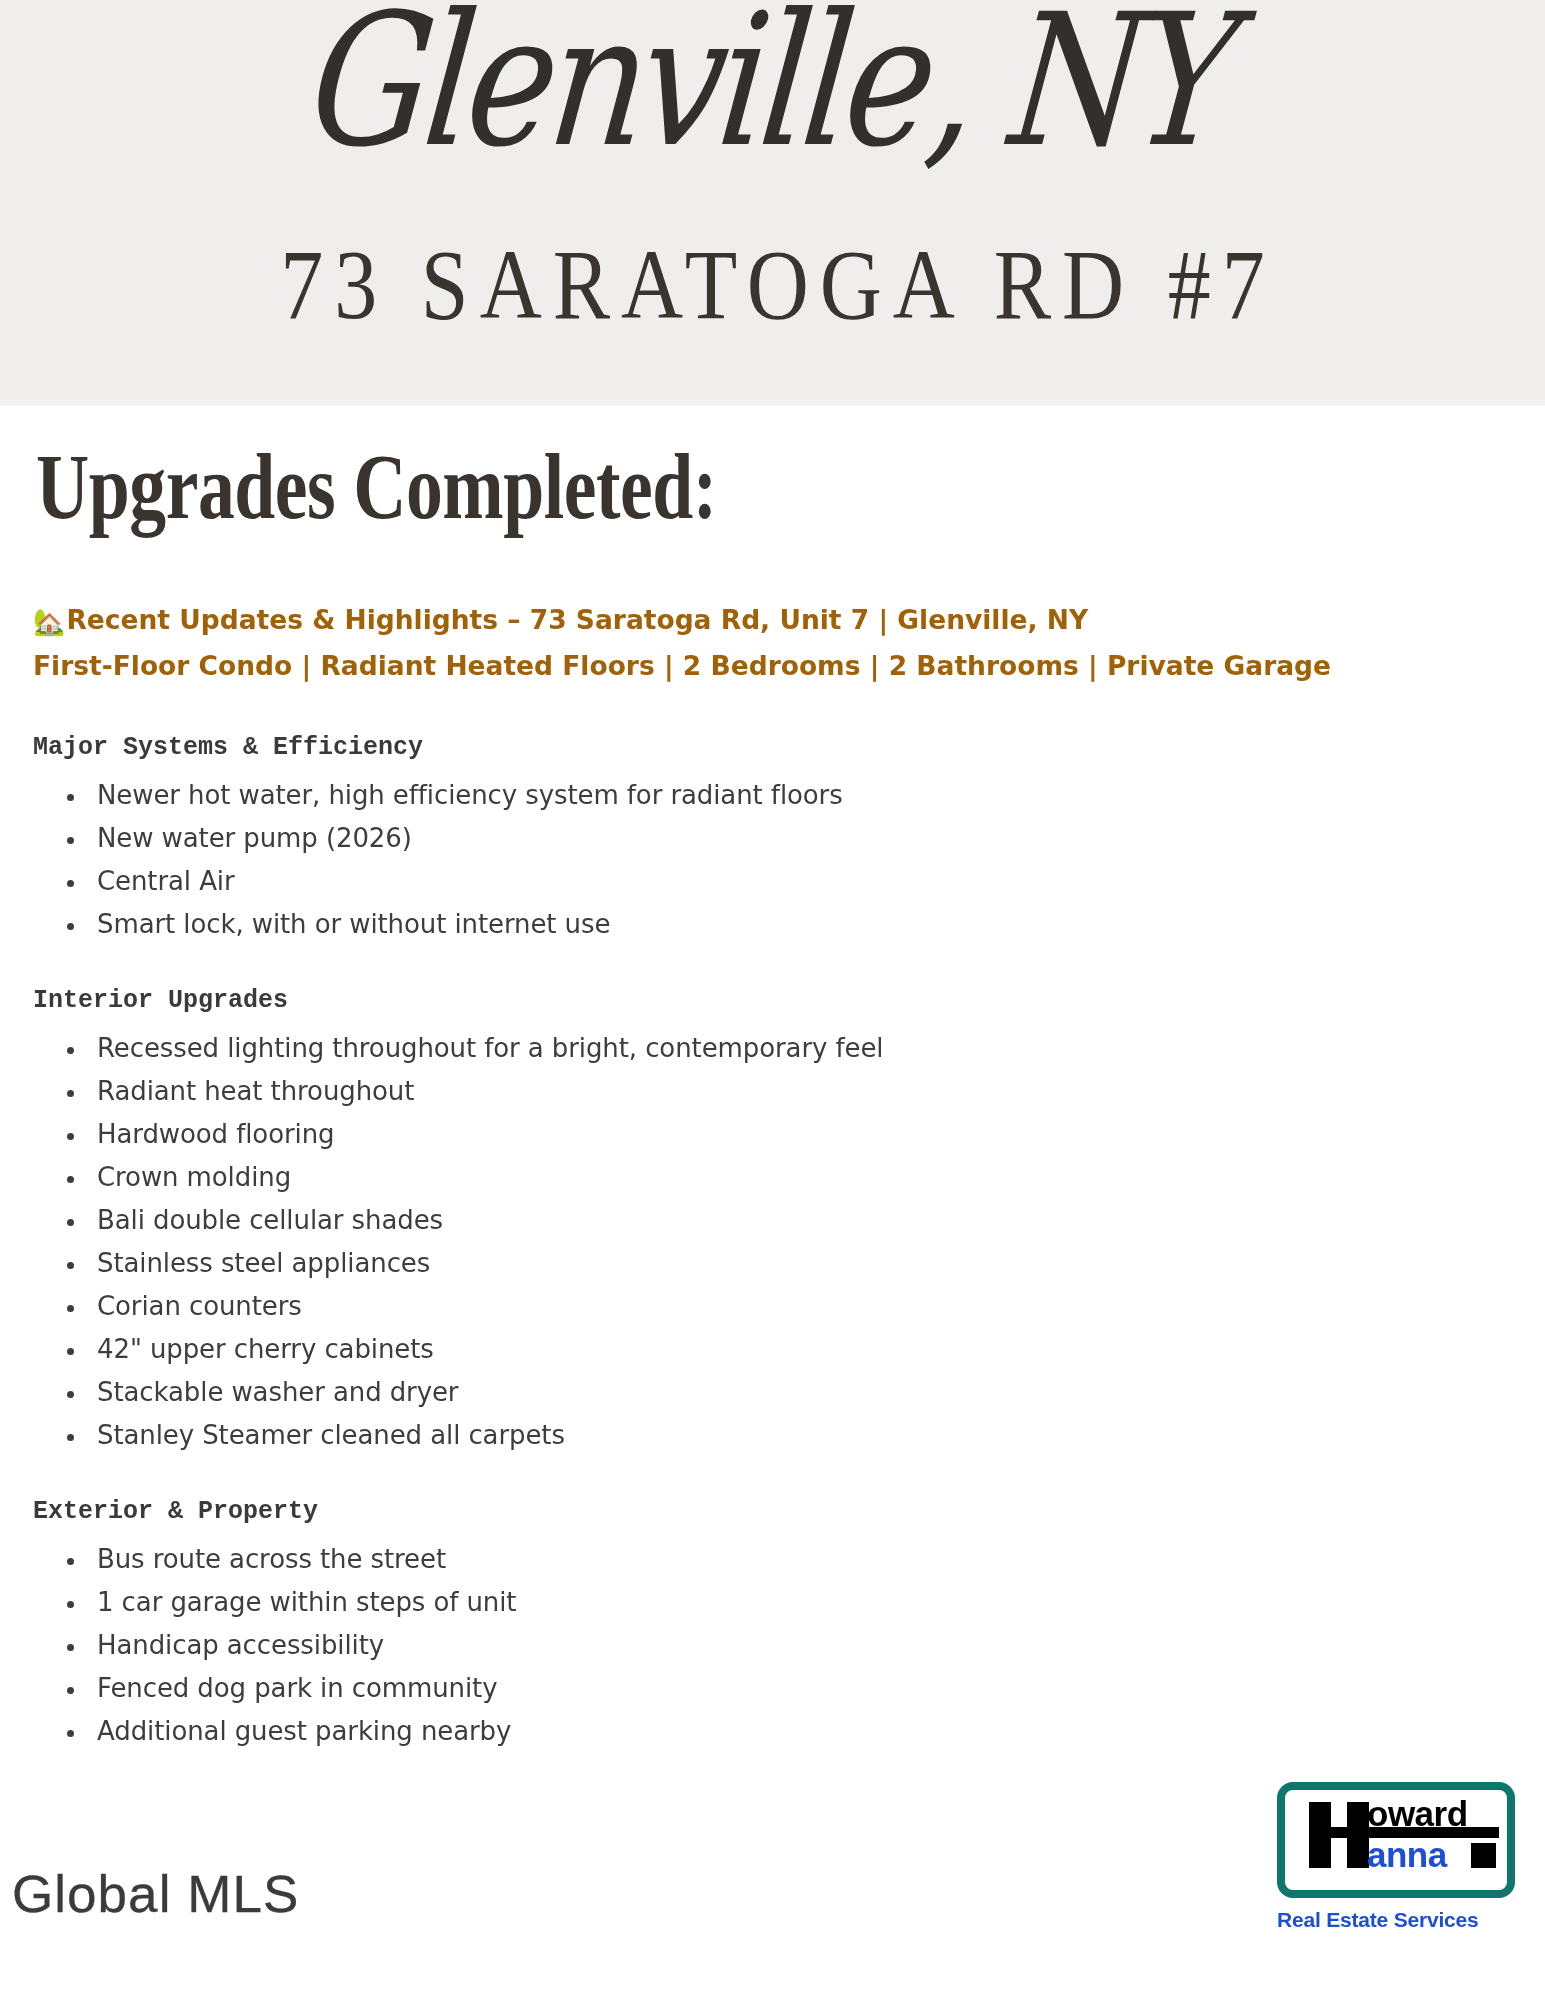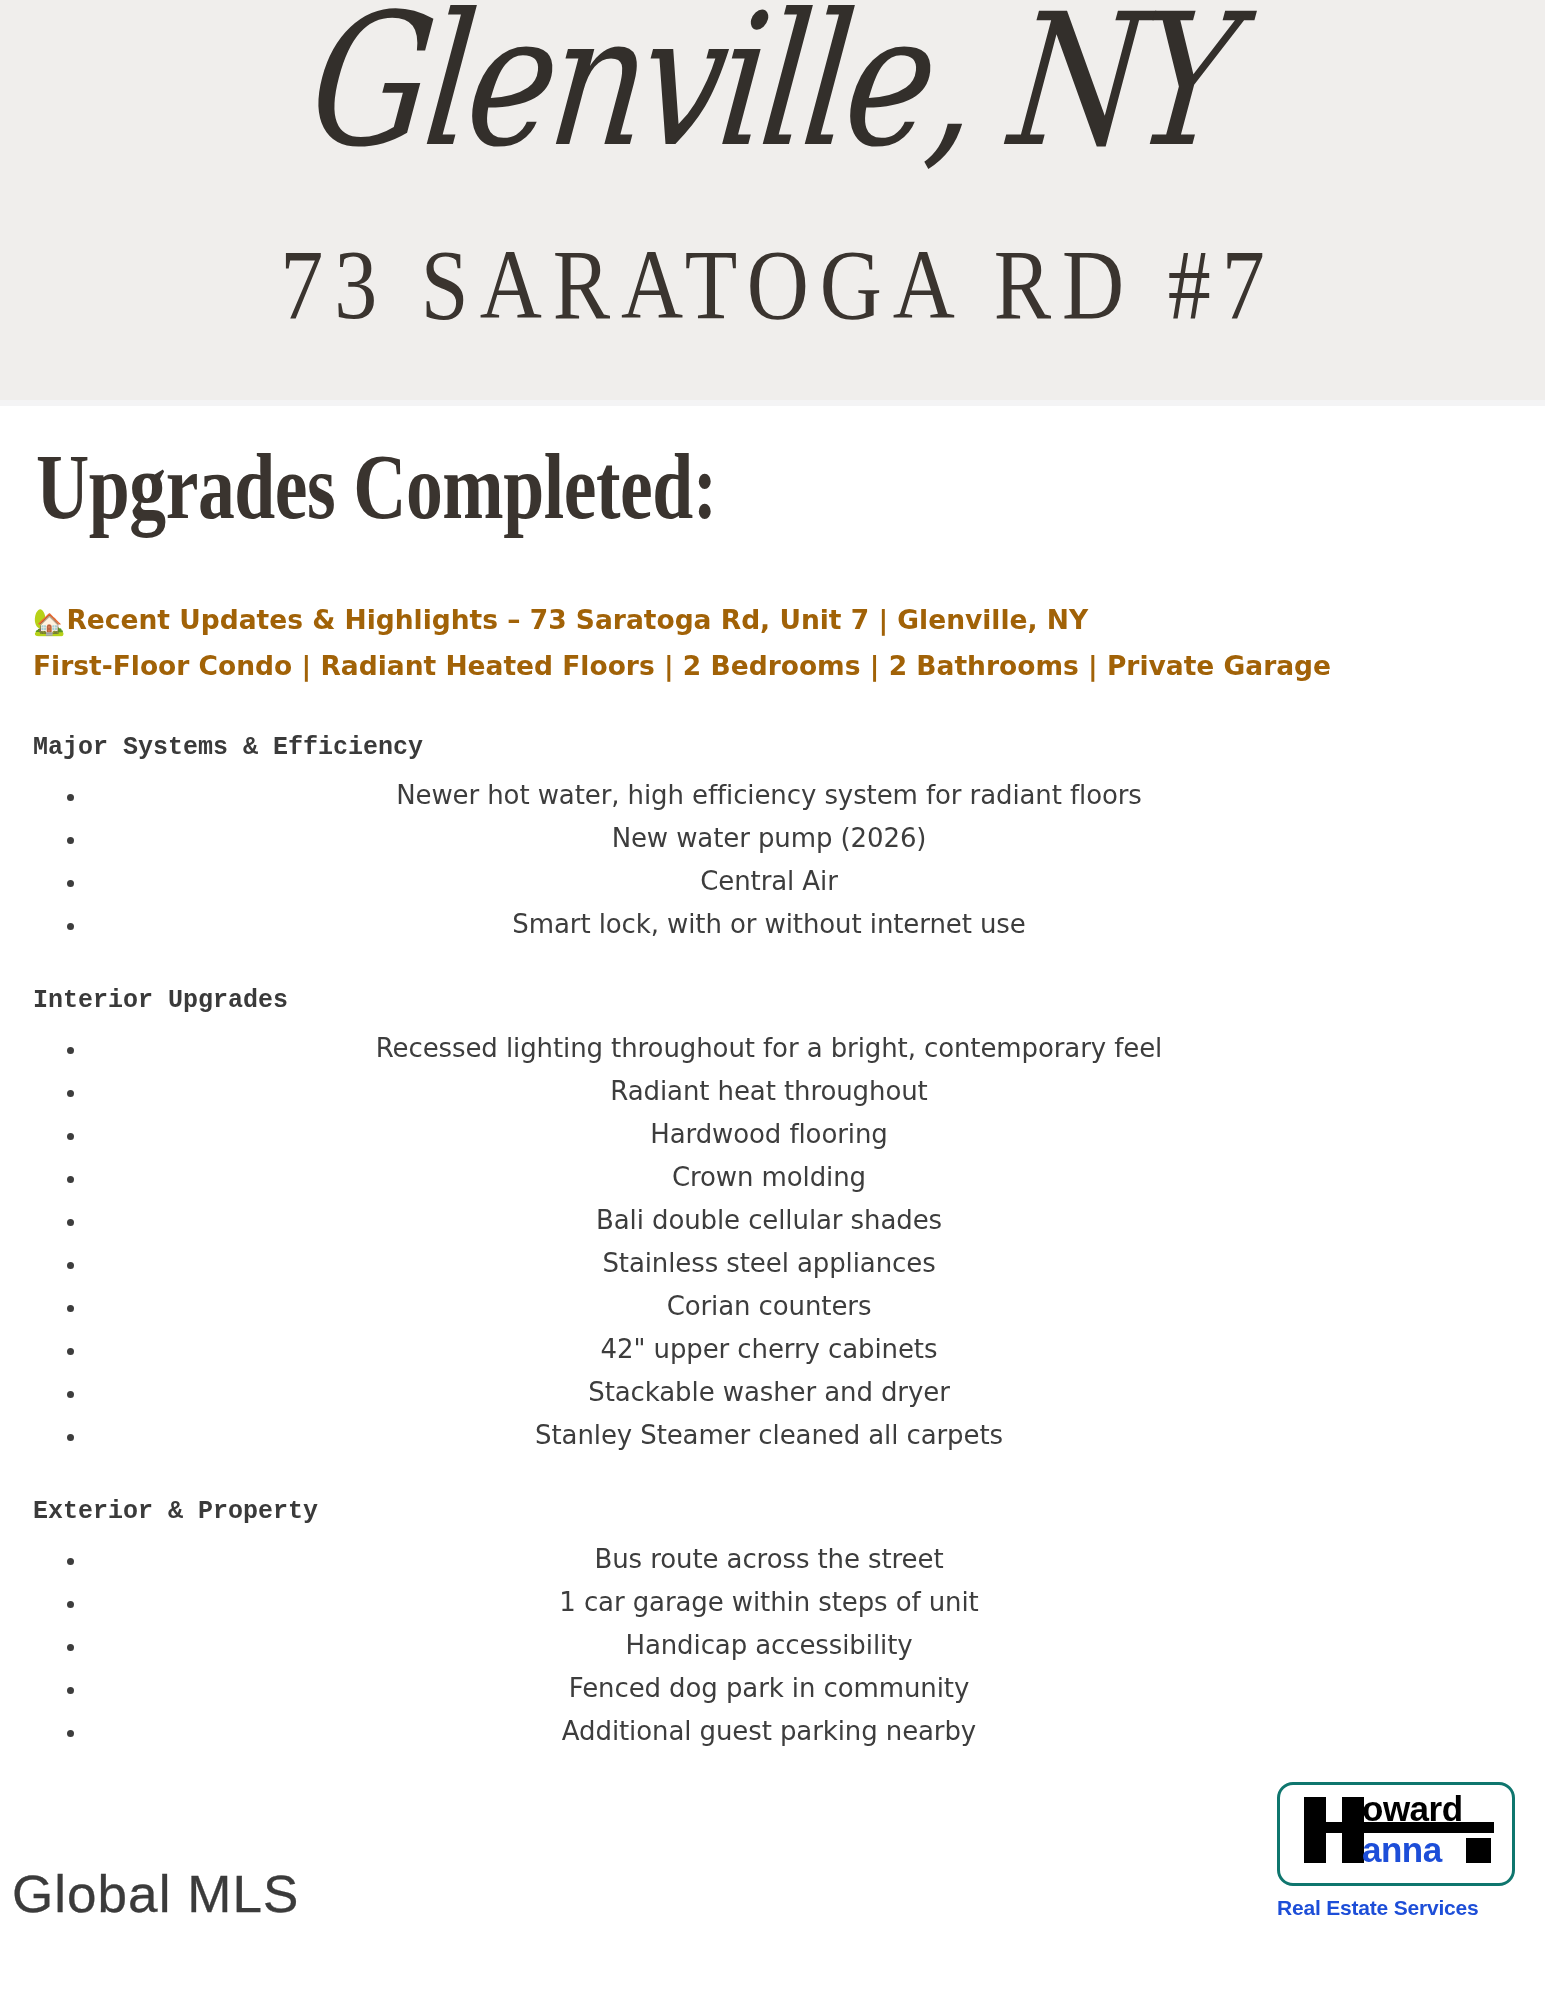--- a/index.html
+++ b/index.html
@@ -124,21 +124,20 @@
     line-height: 1.0;
     color: #3a3a3a;
     margin-bottom: 14px;
     white-space: nowrap;
   }
 
   ul.bullets {
     list-style: none;
     margin: 12px;
     padding: 0;
-    text-align: center;
   }
   ul.bullets li {
     position: relative;
     padding-left: 52px;
     font-family: "DejaVu Sans", sans-serif;
     font-weight: 400;
     font-size: 26px;
     line-height: 43px;
     color: #3d3d3d;
     letter-spacing: -0.1px;
@@ -175,22 +174,22 @@
 
   .brand-logo {
     position: absolute;
     left: 1277px;
     top: 1782px;
     width: 240px;
   }
   .logo-box {
     position: relative;
     width: 238px;
-    height: 104px;
-    border: 3px solid #0f766e;
+    height: 116px;
+    border: 8px solid #0f766e;
     border-radius: 16px;
     background: #ffffff;
     box-sizing: border-box;
     overflow: hidden;
   }
   
   .logo-h-stem {
     position: absolute;
     left: 24px;
     top: 12px;

